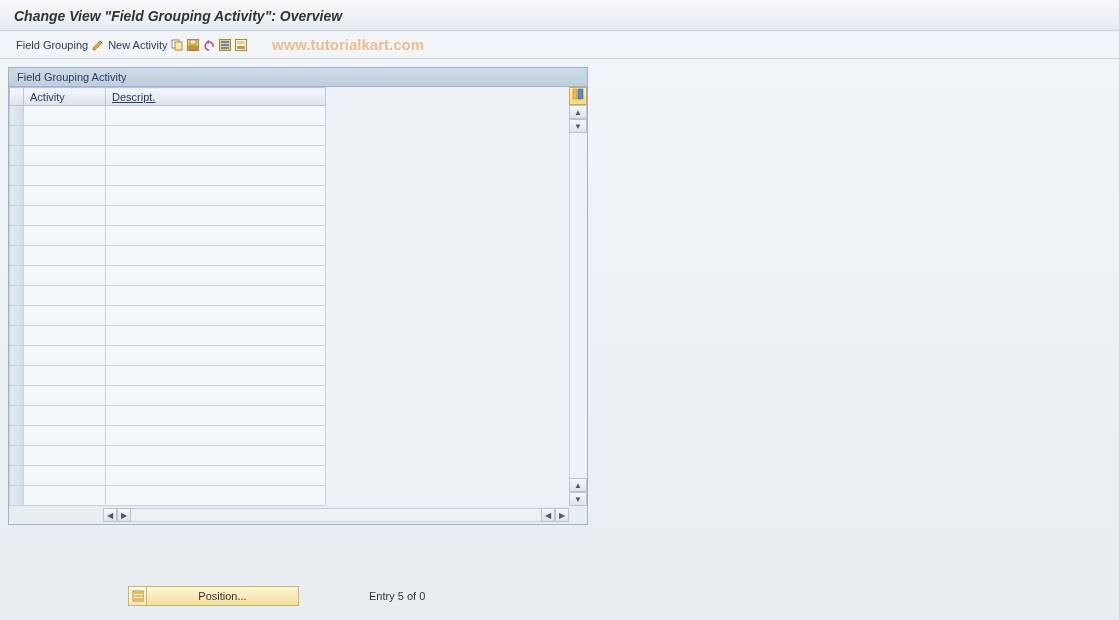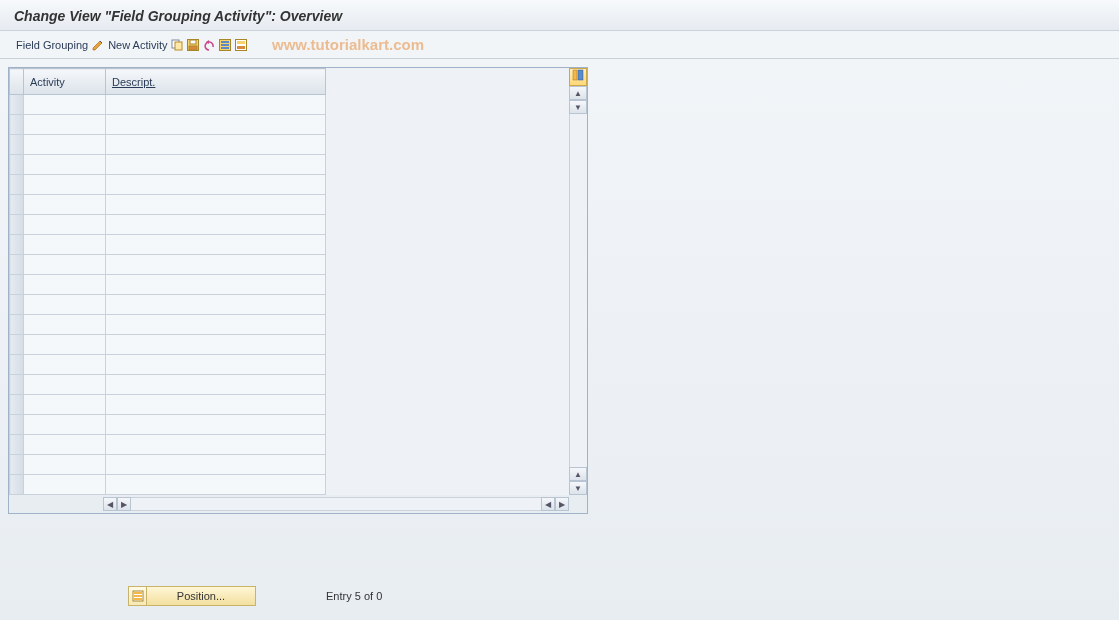--- a/index.html
+++ b/index.html
@@ -78,21 +78,21 @@
       border-collapse: collapse;
       table-layout: fixed;
     }
     table.data-grid th {
       background: linear-gradient(to bottom, #f5f7fa, #dce3ea);
       border: 1px solid #b8c4d2;
       font-weight: normal;
       text-align: left;
       padding: 2px 6px;
       color: #2a3b57;
-      height: 26px;
+      height: 18px;
     }
     table.data-grid td {
       border: 1px solid #c9d2db;
       background: #f5f8fb;
       height: 20px;
       padding: 0 4px;
     }
     .row-selector-col { width: 14px; background: linear-gradient(to right,#e6ebf1,#d4dce5) !important; }
     th.row-selector-col { background: linear-gradient(to bottom,#f5f7fa,#dce3ea) !important; }
     .col-activity { width: 82px; }
@@ -144,21 +144,21 @@
       position:absolute;
       bottom:14px;
       left:0;
       right:0;
       display:flex;
       align-items:center;
       padding-left: 128px;
       gap: 70px;
     }
     .pos-button {
-      width: 128px;
+      width: 171px;
       height: 20px;
       background: linear-gradient(to bottom,#fef6d6,#f3df9e);
       border:1px solid #c9b36a;
       display:flex;
       align-items:center;
       cursor:pointer;
       font-size:11px;
       color:#333;
     }
     .pos-button .pbtn-icon {
@@ -216,20 +216,21 @@
         <rect x="1.5" y="1.5" width="11" height="11" fill="#fff" stroke="#a9862a"></rect>
         <rect x="3" y="3" width="8" height="3" fill="#f7d26a"></rect>
         <rect x="3" y="8" width="8" height="3" fill="#d88a3a"></rect>
       </svg>
   </span>
   <div class="watermark">www.tutorialkart.com</div>
 </div>
 
 <div class="content-area">
   <div class="table-panel">
+    <div class="panel-header">Field Grouping Activity</div>
     <div class="grid-wrap">
       <div class="grid-left">
         <table class="data-grid">
           <thead>
             <tr>
               <th class="row-selector-col"></th>
               <th class="col-activity">Activity</th>
               <th class="col-descript">Descript.</th>
             </tr>
           </thead>

